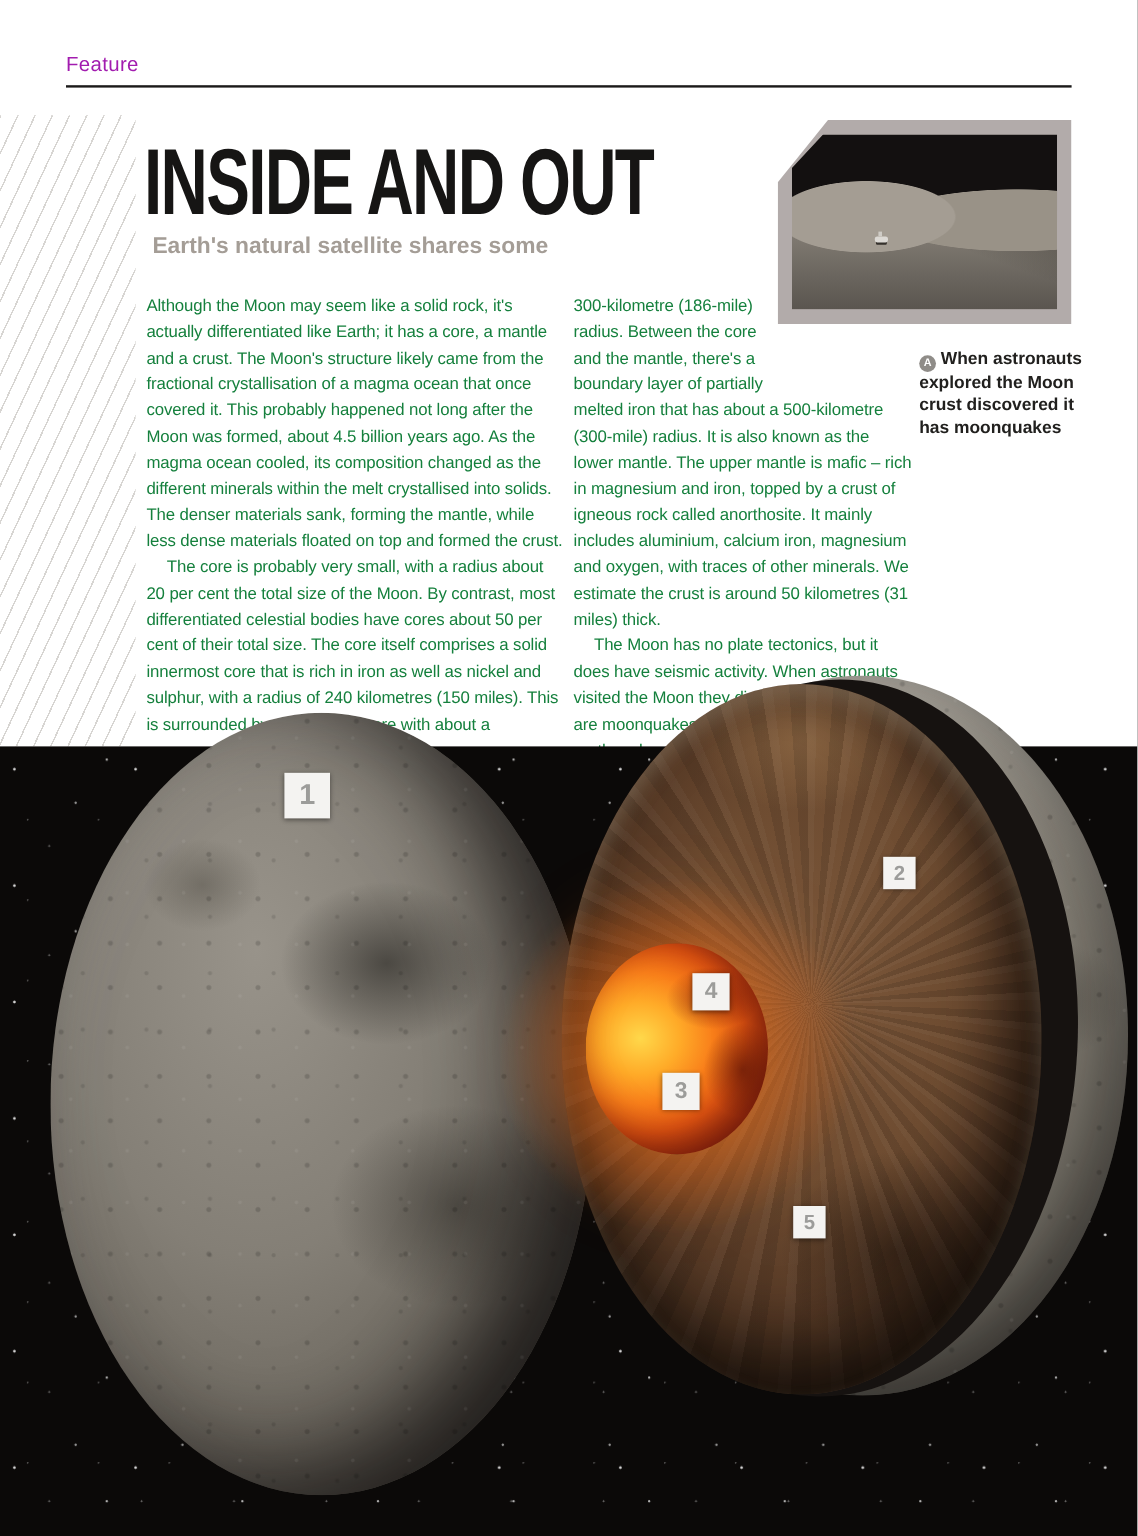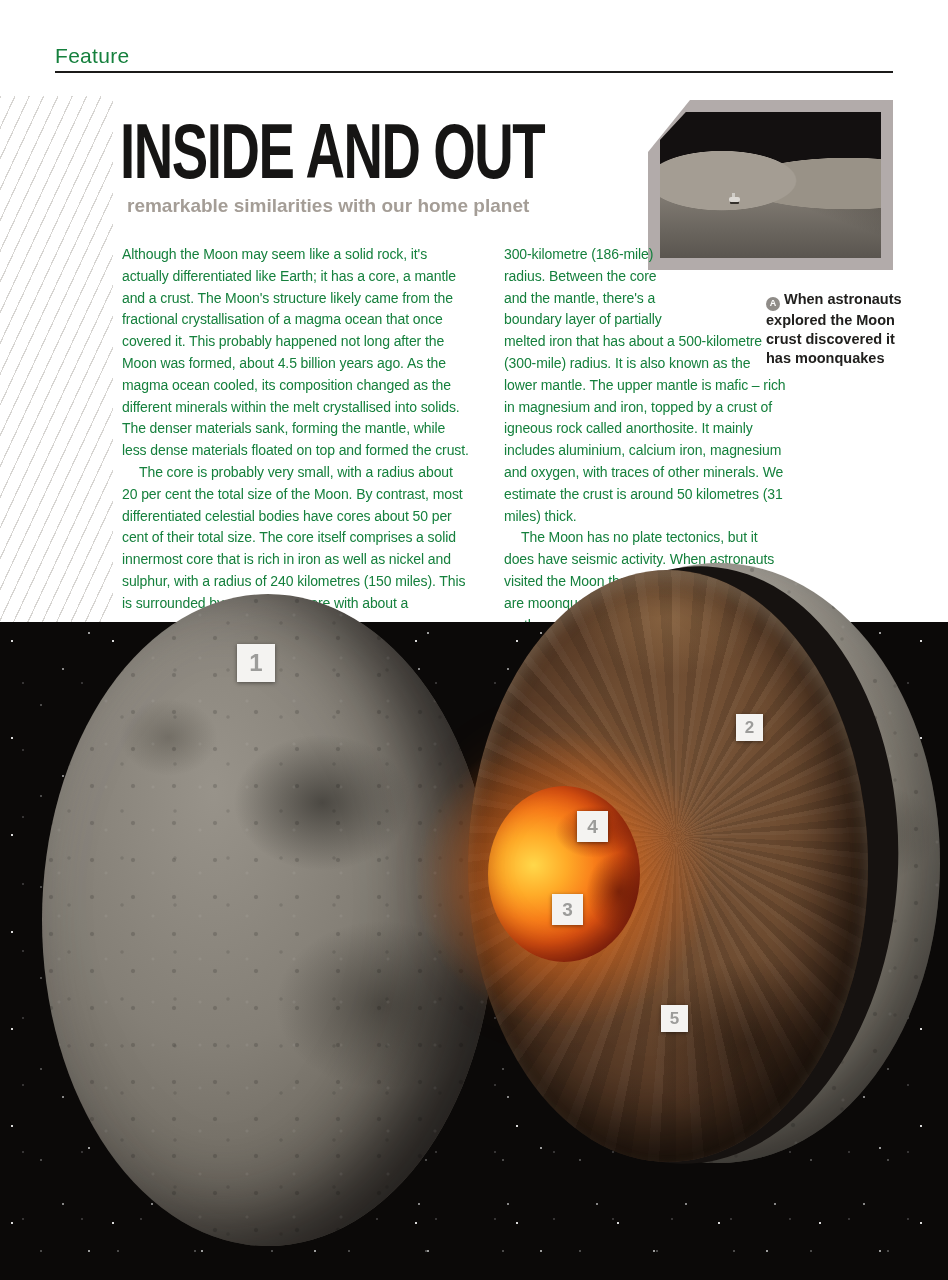--- a/index.html
+++ b/index.html
@@ -1,20 +1,20 @@
 <!DOCTYPE html>
 <html><head>
 <meta charset="utf-8">
 <style>
   html,body{margin:0;padding:0;}
   body{font-family:"Liberation Sans",sans-serif;background:#ffffff;}
   #page{position:relative;width:948px;height:1280px;background:#ffffff;overflow:hidden;}
 
   
-  .masthead{position:absolute;left:55px;top:44px;font-size:21px;letter-spacing:.3px;color:#15803d;}
+  .masthead{position:absolute;left:55px;top:44px;font-size:17px;letter-spacing:.3px;color:#a21caf;}
   .masthead-rule{position:absolute;left:55px;top:71px;width:838px;height:2px;background:#1b1a19;}
 
   
   .hatch{position:absolute;left:0;top:96px;width:113px;height:526px;
     background:repeating-linear-gradient(115deg,#d7d5d2 0 1.2px,transparent 1.2px 13px);}
 
   
   .title{position:absolute;left:120px;top:112px;width:620px;font-size:78px;line-height:1;
     font-weight:bold;letter-spacing:-2px;color:#161514;transform:scaleX(.70);transform-origin:0 0;white-space:nowrap;}
   .subtitle{position:absolute;left:127px;top:194px;font-size:19px;line-height:24px;font-weight:bold;color:#a49d96;}
@@ -37,21 +37,21 @@
   
   .caption{position:absolute;left:766px;top:290px;width:142px;font-size:14.5px;line-height:19px;
     font-weight:bold;color:#21201e;}
   .cap-badge{display:inline-flex;width:14px;height:14px;border-radius:50%;background:#8f8c88;color:#fff;
     font-size:9px;font-weight:bold;align-items:center;justify-content:center;vertical-align:-2px;margin-right:4px;}
 
   
   .col{position:absolute;top:244px;font-size:14px;line-height:21.8px;letter-spacing:-.1px;color:#15803d;}
   .col p{margin:0;}
   .col1{left:122px;width:348px;}
-  .col2{left:478px;width:282px;margin-left:26px;}
+  .col2{left:478px;width:282px;}
   .indent{text-indent:17px;}
   .wrap-spacer{float:right;width:120px;height:70px;}
 
   
   .illustration{position:absolute;left:0;top:556px;width:948px;height:724px;overflow:hidden;}
   .starfield{position:absolute;left:0;top:66px;right:0;bottom:0;background-color:#0b0908;
     background-image:
       radial-gradient(circle at 12px 19px,rgba(255,255,255,.85) .7px,transparent 1.5px),
       radial-gradient(circle at 63px 47px,rgba(255,255,255,.6) .6px,transparent 1.3px),
       radial-gradient(circle at 41px 83px,rgba(255,255,255,.4) .5px,transparent 1.1px),
@@ -114,21 +114,21 @@
 
 <div id="page">
 
   <div class="masthead">Feature</div>
   <div class="masthead-rule"></div>
 
   <div class="hatch"></div>
 
   <h1 class="title" style="margin:0;">INSIDE AND OUT</h1>
   <div class="subtitle">
-    <div>remarkable similarities with our home planet</div>
+    <div>Earth's natural satellite shares some</div>
   </div>
 
   <div class="photo-frame">
     <div class="photo">
       <div class="rover"></div>
     </div>
   </div>
 
   <div class="caption">
     <span class="cap-badge">

